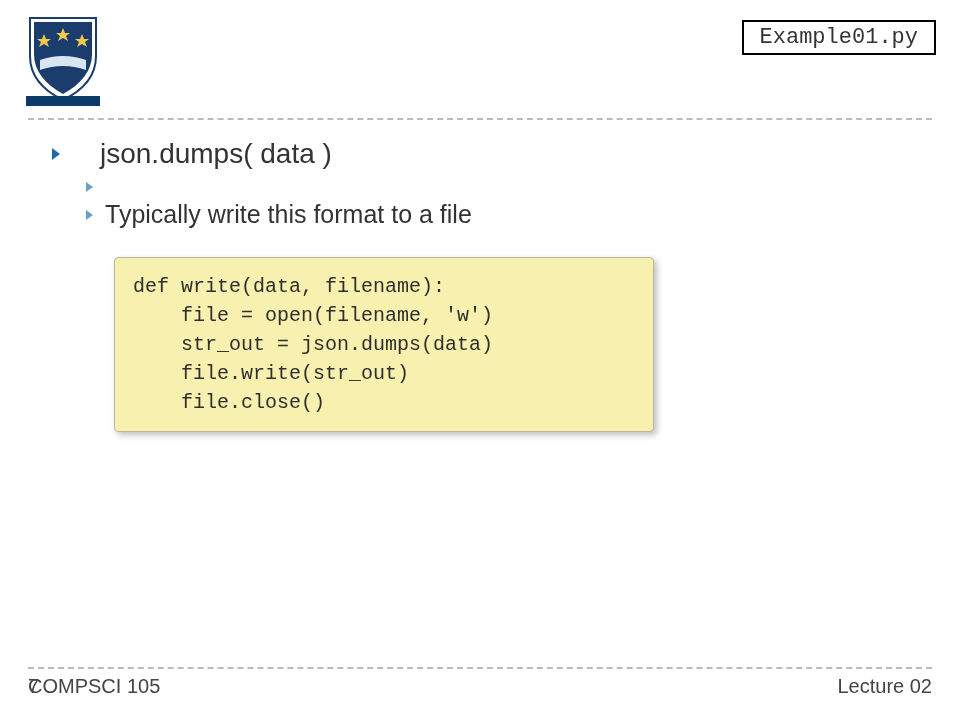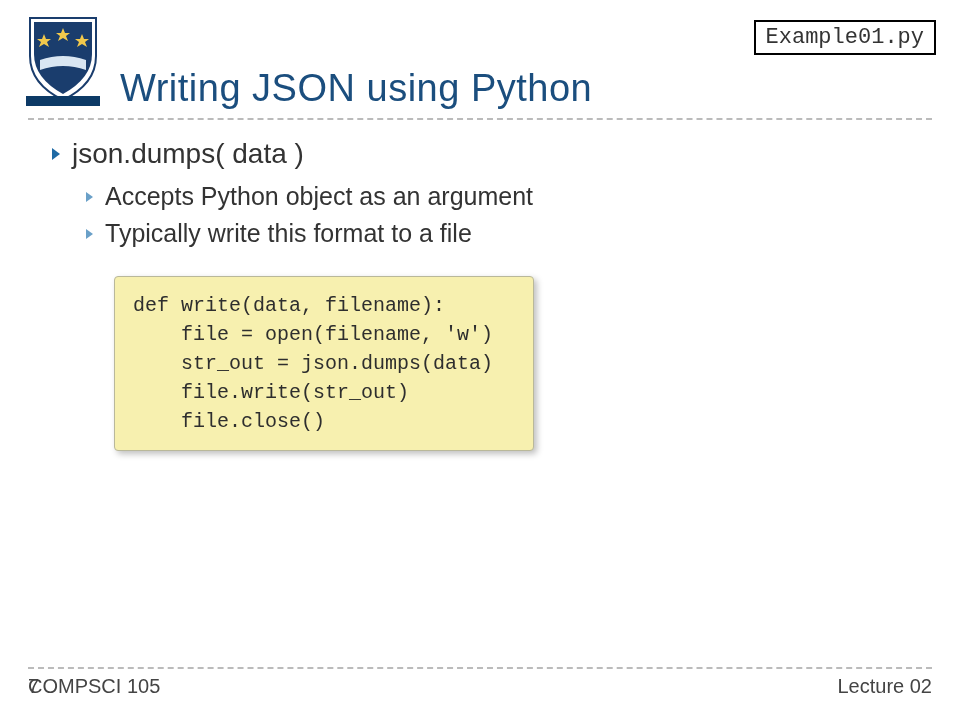--- a/index.html
+++ b/index.html
@@ -16,21 +16,21 @@
     position: absolute;
     left: -6px; top: -10px;
     width: 82px; height: 92px;
   }
   .file-tag {
     position: absolute;
     right: -4px; top: -4px;
     border: 2px solid #000;
     font-family: "Courier New", monospace;
     font-size: 22px;
-    padding: 3px 10px;
+    padding: 3px 16px;
     background: #fff;
   }
   .title-row {
     position: absolute;
     left: 92px; bottom: 6px;
     font-family: "Trebuchet MS", "Segoe UI", sans-serif;
     font-size: 38px;
     font-weight: 400;
     color: #1b4e7e;
     letter-spacing: 0.5px;
@@ -42,20 +42,21 @@
   }
   .content {
     padding-left: 24px;
   }
   .bullet-1 {
     font-size: 28px;
     color: #333;
     margin: 10px 0 12px 0;
     display: flex;
     align-items: center;
+    gap: 28px;
   }
   .bullet-2 {
     font-size: 25px;
     color: #333;
     margin: 8px 0 8px 34px;
     display: flex;
     align-items: center;
   }
   .bullet-marker {
     display: inline-block;
@@ -68,21 +69,21 @@
   }
   .bullet-marker.sm {
     border-top-width: 5px;
     border-bottom-width: 5px;
     border-left-width: 7px;
     border-left-color: #6aa0c8;
     margin-right: 12px;
   }
   .code-block {
     margin: 28px 0 0 62px;
-    width: 420px;
+    width: 540px;
     background: #f7f0af;
     border: 1px solid #b9b89a;
     border-radius: 4px;
     box-shadow: 3px 3px 6px rgba(0,0,0,0.25);
     padding: 14px 18px 14px 18px;
     font-family: "Courier New", monospace;
     font-size: 20px;
     line-height: 1.45;
     color: #2e2e2e;
     white-space: pre;
@@ -117,36 +118,34 @@
         <path d="M12 8 H70 V40 Q70 64 41 80 Q12 64 12 40 Z" fill="#1a3d6d"></path>
         <g fill="#f2c94c">
           <polygon points="22,20 24,25 29,25 25,28 27,33 22,30 17,33 19,28 15,25 20,25"></polygon>
           <polygon points="60,20 62,25 67,25 63,28 65,33 60,30 55,33 57,28 53,25 58,25"></polygon>
           <polygon points="41,14 43,19 48,19 44,22 46,27 41,24 36,27 38,22 34,19 39,19"></polygon>
         </g>
         <path d="M18 46 Q41 38 64 46 L64 56 Q41 48 18 56 Z" fill="#d9e6f2"></path>
         <rect x="4" y="82" width="74" height="10" fill="#0d3a66"></rect>
       </svg>
     </div>
-    <div class="title-row">Writing JSON using Python</div>
     <div class="file-tag">Example01.py</div>
   </div>
 
   <hr class="divider">
 
   <div class="content">
 
     <div class="bullet-1">
       <span class="bullet-marker"></span>
       <span>json.dumps( data )</span>
     </div>
 
     <div class="bullet-2">
       <span class="bullet-marker sm"></span>
-      <span>Accepts Python object as an argument</span>
     </div>
     <div class="bullet-2">
       <span class="bullet-marker sm"></span>
       <span>Typically write this format to a file</span>
     </div>
 
     <div class="code-block">def write(data, filename):
     file = open(filename, 'w')
     str_out = json.dumps(data)
     file.write(str_out)

